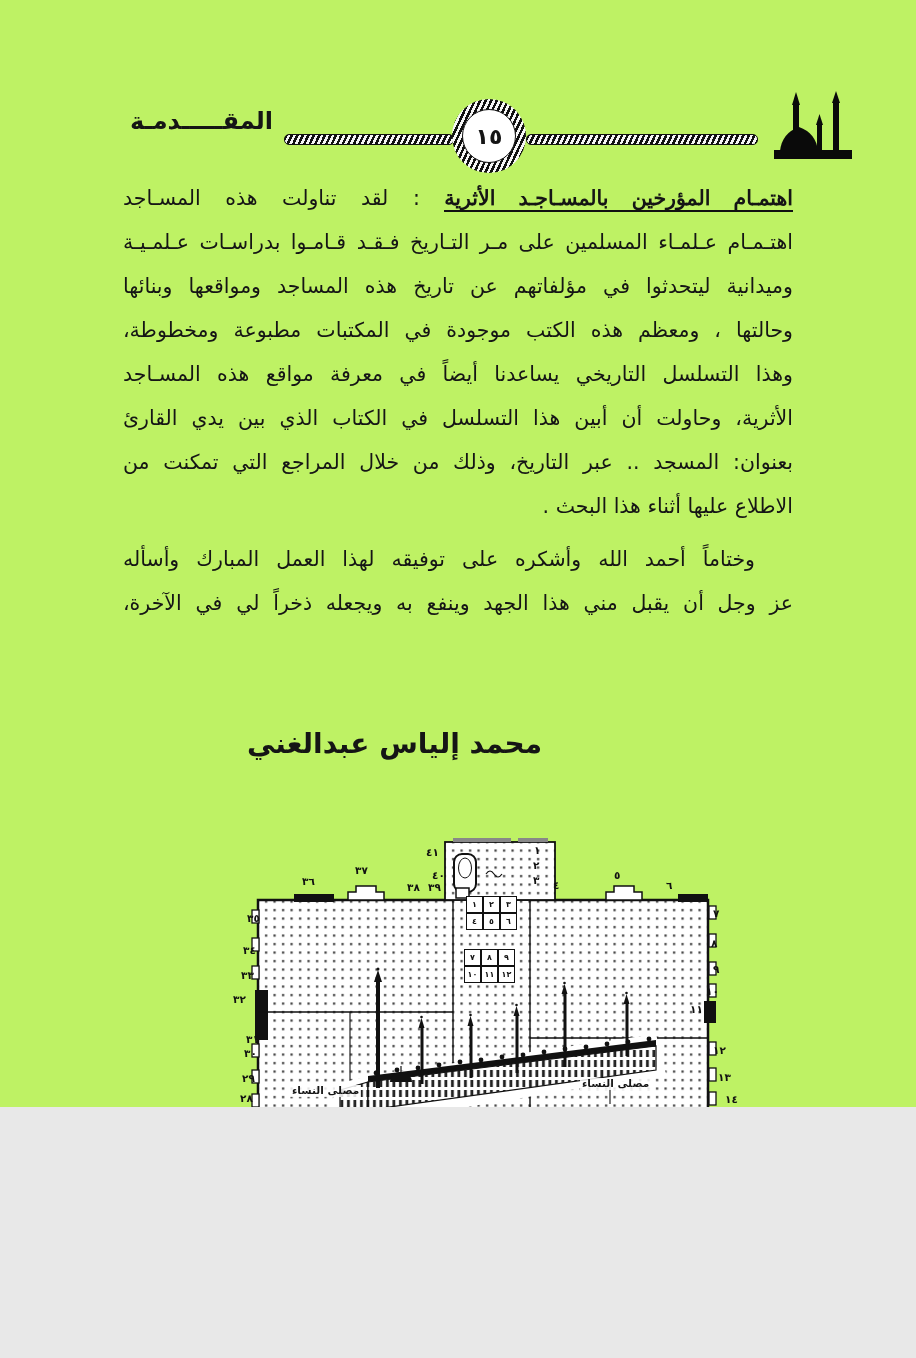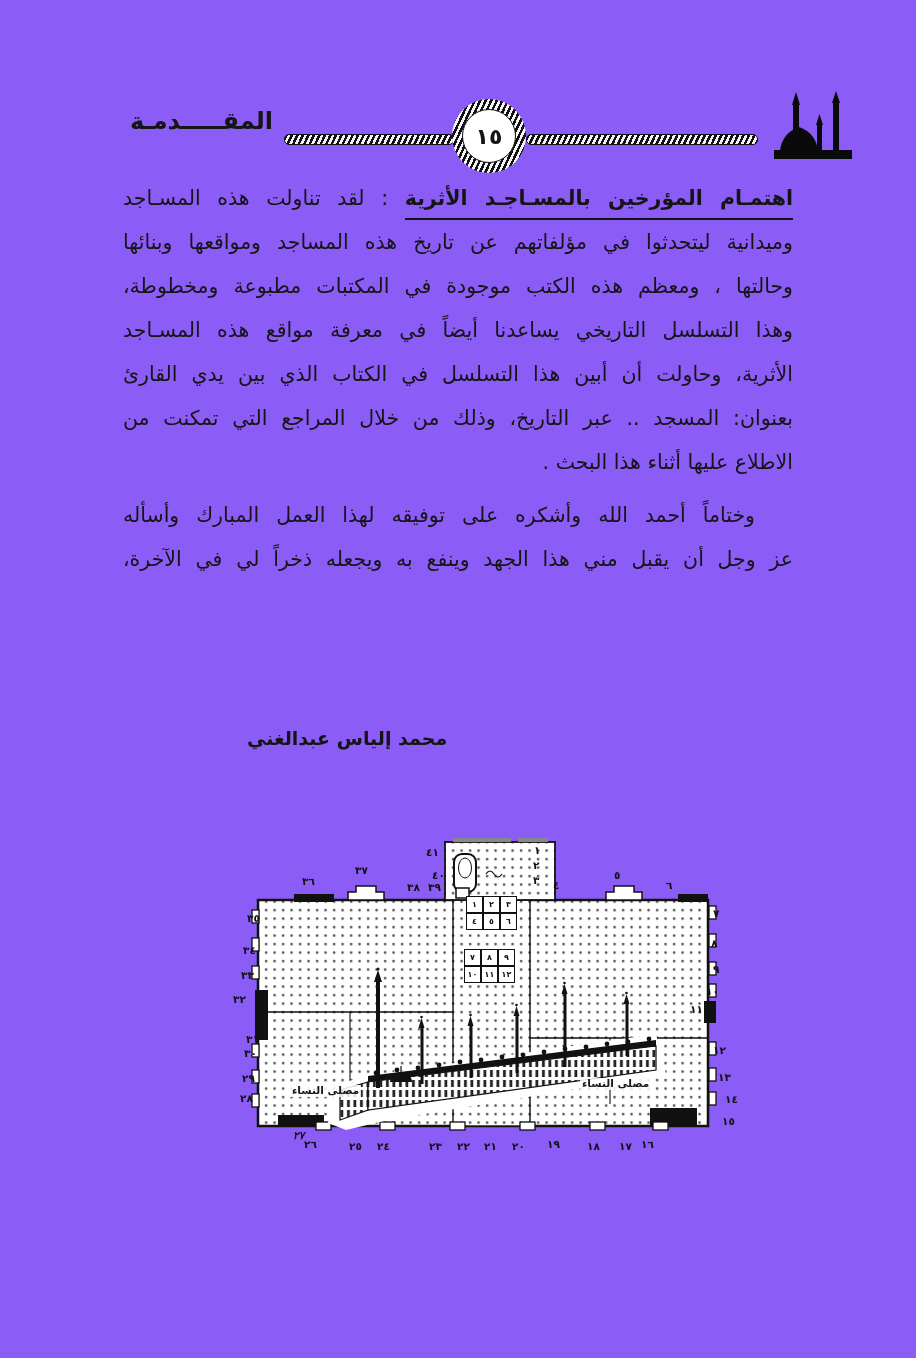--- a/index.html
+++ b/index.html
@@ -1,37 +1,37 @@
 <!DOCTYPE html>
 <html lang="ar"><head>
 <meta charset="utf-8">
 <style>
   html,body{margin:0;padding:0;background:#e8e8e8;}
-  .page{position:relative;width:916px;height:1358px;background:#8b5cf6;overflow:hidden;
+  .page{position:relative;width:916px;height:1107px;background:#bef264;overflow:hidden;
         font-family:"DejaVu Sans",sans-serif;color:#151515;}
   
   .hdr-title{position:absolute;left:130px;top:107px;font-size:24px;font-weight:bold;direction:rtl;}
   .rope{position:absolute;top:134px;height:9px;border:1.5px solid #111;border-radius:5px;
         background:repeating-linear-gradient(115deg,#111 0 2.5px,#f6f6f6 2.5px 5px);}
   .rope-l{left:284px;width:168px;}
   .rope-r{left:526px;width:230px;}
   .pg-circle{position:absolute;left:452px;top:99px;width:74px;height:74px;border-radius:50%;
         background:repeating-linear-gradient(115deg,#111 0 2.5px,#f6f6f6 2.5px 5px);
         display:flex;align-items:center;justify-content:center;}
   .pg-circle .inner{width:52px;height:52px;border-radius:50%;background:#fff;border:1px solid #111;
         display:flex;align-items:center;justify-content:center;font-size:22px;font-weight:bold;}
   .mosque-icon{position:absolute;left:772px;top:90px;}
   
   .bodytext{position:absolute;left:123px;top:176px;width:670px;direction:rtl;font-size:20.5px;}
   .tline{height:44px;line-height:44px;text-align:justify;text-align-last:justify;white-space:nowrap;overflow:visible;}
   .tline.last{text-align-last:right;}
   .tline.indent{padding-right:38px;}
   .p2{margin-top:9px;}
-  .hd-b{font-weight:bold;border-bottom:2.5px solid #111;padding-bottom:8px;}
-  .signature{position:absolute;left:247px;top:727px;font-size:19px;font-weight:bold;direction:rtl;}
+  .hd-b{font-weight:bold;border-bottom:2.5px solid #111;padding-bottom:1px;font-family:Liberation Serif, serif;}
+  .signature{position:absolute;left:247px;top:727px;font-size:28px;font-weight:bold;direction:rtl;}
   
   .plan{position:absolute;left:228px;top:838px;width:512px;height:350px;}
   .plan svg{position:absolute;left:0;top:0;}
   .pn{position:absolute;font-size:10.5px;font-weight:bold;direction:rtl;line-height:1;color:#111;}
   .court{position:absolute;display:grid;grid-template-columns:repeat(3,1fr);direction:ltr;
          width:51px;height:34px;background:#fff;}
   .court span{border:1.2px solid #111;background:#fff;font-size:8px;font-weight:bold;
          display:flex;align-items:center;justify-content:center;}
   .wlabel{position:absolute;font-size:10.5px;font-weight:bold;direction:rtl;background:rgba(255,255,255,.85);
          padding:0 2px;line-height:1.1;}
@@ -57,20 +57,21 @@
       <polygon points="44,35 51,35 47.5,24"></polygon>
       <rect x="61" y="11" width="6" height="50"></rect>
       <polygon points="60,13 68,13 64,1"></polygon>
     </svg>
   </div>
 
   <div class="bodytext">
     <div class="tline">
       <span class="hd-b">اهتمـام المؤرخين بالمسـاجـد الأثرية</span><span> : </span><span>لقد تناولت هذه المسـاجد</span>
     </div>
+    <div class="tline">اهتـمـام عـلمـاء المسلمين على مـر التـاريخ فـقـد قـامـوا بدراسـات عـلمـيـة</div>
     <div class="tline">وميدانية ليتحدثوا في مؤلفاتهم عن تاريخ هذه المساجد ومواقعها وبنائها</div>
     <div class="tline">وحالتها ، ومعظم هذه الكتب موجودة في المكتبات مطبوعة ومخطوطة،</div>
     <div class="tline">وهذا التسلسل التاريخي يساعدنا أيضاً في معرفة مواقع هذه المسـاجد</div>
     <div class="tline">الأثرية، وحاولت أن أبين هذا التسلسل في الكتاب الذي بين يدي القارئ</div>
     <div class="tline">بعنوان: المسجد .. عبر التاريخ، وذلك من خلال المراجع التي تمكنت من</div>
     <div class="tline last">الاطلاع عليها أثناء هذا البحث .</div>
     <div class="tline indent p2">وختاماً أحمد الله وأشكره على توفيقه لهذا العمل المبارك وأسأله</div>
     <div class="tline">عز وجل أن يقبل مني هذا الجهد وينفع به ويجعله ذخراً لي في الآخرة،</div>
   </div>
 

